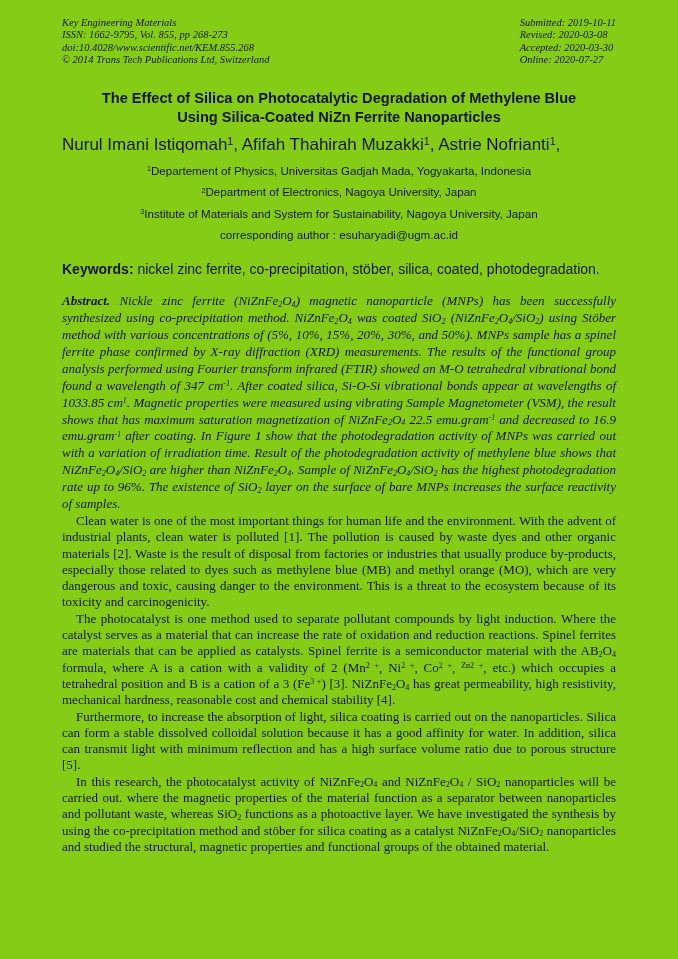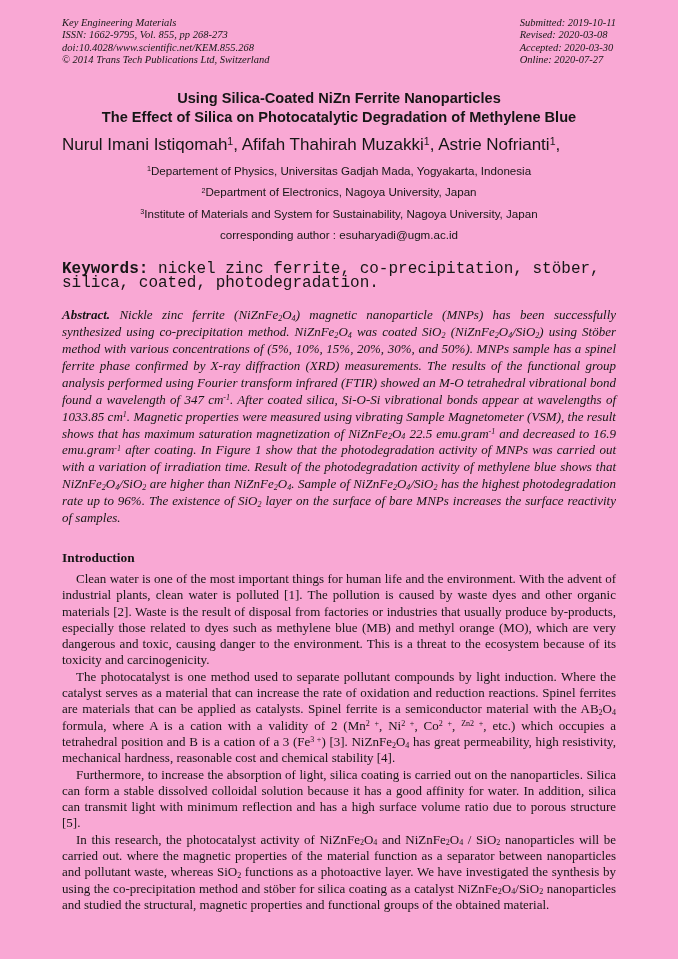--- a/index.html
+++ b/index.html
@@ -1,20 +1,20 @@
 <!DOCTYPE html>
 <html><head>
 <meta charset="utf-8">
 <style>
   html, body { margin: 0; padding: 0; background: #e8e8e8; }
   .page {
     width: 678px;
     height: 959px;
     margin: 0 auto;
-    background: #f9a8d4;
+    background: #84cc16;
     color: #161616;
     position: relative;
     box-sizing: border-box;
     padding: 17px 62px 0 62px;
     font-family: "Liberation Serif", "DejaVu Serif", serif;
     overflow: hidden;
   }
   
   .masthead {
     display: flex;
@@ -42,22 +42,22 @@
     margin-top: 7px;
   }
   .affil-line {
     font-family: "Liberation Sans", "DejaVu Sans", sans-serif;
     font-size: 11.6px;
     text-align: center;
     margin-top: 8.5px;
     line-height: 13px;
   }
   .keywords {
-    font-family: Liberation Mono, monospace;
-    font-size: 16px;
+    font-family: Liberation Sans, sans-serif;
+    font-size: 14px;
     margin-top: 21px;
     line-height: 14px;
   }
   .keywords b { font-weight: bold; }
 
   
   .abstract {
     font-size: 13px;
     line-height: 16.9px;
     text-align: justify;
@@ -96,39 +96,38 @@
     </div>
     <div class="mast-right">
       <div>Submitted: 2019-10-11</div>
       <div>Revised: 2020-03-08</div>
       <div>Accepted: 2020-03-30</div>
       <div>Online: 2020-07-27</div>
     </div>
   </div>
 
   <h1 class="title">
+    <span style="display:block">The Effect of Silica on Photocatalytic Degradation of Methylene Blue</span>
     <span style="display:block">Using Silica-Coated NiZn Ferrite Nanoparticles</span>
-    <span style="display:block">The Effect of Silica on Photocatalytic Degradation of Methylene Blue</span>
   </h1>
 
   <div class="authors">
     <div>Nurul Imani Istiqomah<sup>1</sup>, Afifah Thahirah Muzakki<sup>1</sup>, Astrie Nofrianti<sup>1</sup>,</div>
   </div>
 
   <div style="margin-top:8px">
     <div class="affil-line"><sup>1</sup>Departement of Physics, Universitas Gadjah Mada, Yogyakarta, Indonesia</div>
     <div class="affil-line"><sup>2</sup>Department of Electronics, Nagoya University, Japan</div>
     <div class="affil-line"><sup>3</sup>Institute of Materials and System for Sustainability, Nagoya University, Japan</div>
     <div class="affil-line">corresponding author : esuharyadi@ugm.ac.id</div>
   </div>
 
   <p class="keywords"><b>Keywords:</b> <span>nickel zinc ferrite, co-precipitation, stöber, silica, coated, photodegradation.</span></p>
 
   <p class="abstract"><b>Abstract.</b> <span>Nickle zinc ferrite (NiZnFe<sub>2</sub>O<sub>4</sub>) magnetic nanoparticle (MNPs) has been successfully synthesized using co-precipitation method. NiZnFe<sub>2</sub>O<sub>4</sub> was coated SiO<sub>2</sub> (NiZnFe<sub>2</sub>O<sub>4</sub>/SiO<sub>2</sub>) using Stöber method with various concentrations of (5%, 10%, 15%, 20%, 30%, and 50%). MNPs sample has a spinel ferrite phase confirmed by X-ray diffraction (XRD) measurements. The results of the functional group analysis performed using Fourier transform infrared (FTIR) showed an M-O tetrahedral vibrational bond found a wavelength of 347 cm<sup>-1</sup>. After coated silica, Si-O-Si vibrational bonds appear at wavelengths of 1033.85 cm<sup>1</sup>. Magnetic properties were measured using vibrating Sample Magnetometer (VSM), the result shows that has maximum saturation magnetization of NiZnFe<sub>2</sub>O<sub>4</sub> 22.5 emu.gram<sup>-1</sup> and decreased to 16.9 emu.gram<sup>-1</sup> after coating. In Figure 1 show that the photodegradation activity of MNPs was carried out with a variation of irradiation time. Result of the photodegradation activity of methylene blue shows that NiZnFe<sub>2</sub>O<sub>4</sub>/SiO<sub>2</sub> are higher than NiZnFe<sub>2</sub>O<sub>4</sub>. Sample of NiZnFe<sub>2</sub>O<sub>4</sub>/SiO<sub>2</sub> has the highest photodegradation rate up to 96%. The existence of SiO<sub>2</sub> layer on the surface of bare MNPs increases the surface reactivity of samples.</span></p>
 
-  <h2 class="section-heading">Introduction</h2>
 
   <p class="body-par">Clean water is one of the most important things for human life and the environment. With the advent of industrial plants, clean water is polluted [1]. The pollution is caused by waste dyes and other organic materials [2]. Waste is the result of disposal from factories or industries that usually produce by-products, especially those related to dyes such as methylene blue (MB) and methyl orange (MO), which are very dangerous and toxic, causing danger to the environment. This is a threat to the ecosystem because of its toxicity and carcinogenicity.</p>
   <p class="body-par">The photocatalyst is one method used to separate pollutant compounds by light induction. Where the catalyst serves as a material that can increase the rate of oxidation and reduction reactions. Spinel ferrites are materials that can be applied as catalysts. Spinel ferrite is a semiconductor material with the AB<sub>2</sub>O<sub>4</sub> formula, where A is a cation with a validity of 2 (Mn<sup>2 +</sup>, Ni<sup>2 +</sup>, Co<sup>2 +</sup>, <sup>Zn2 +</sup>, etc.) which occupies a tetrahedral position and B is a cation of a 3 (Fe<sup>3 +</sup>) [3]. NiZnFe<sub>2</sub>O<sub>4</sub> has great permeability, high resistivity, mechanical hardness, reasonable cost and chemical stability [4].</p>
   <p class="body-par">Furthermore, to increase the absorption of light, silica coating is carried out on the nanoparticles. Silica can form a stable dissolved colloidal solution because it has a good affinity for water. In addition, silica can transmit light with minimum reflection and has a high surface volume ratio due to porous structure [5].</p>
   <p class="body-par">In this research, the photocatalyst activity of NiZnFe<sub>2</sub>O<sub>4</sub> and NiZnFe<sub>2</sub>O<sub>4</sub> / SiO<sub>2</sub> nanoparticles will be carried out. where the magnetic properties of the material function as a separator between nanoparticles and pollutant waste, whereas SiO<sub>2</sub> functions as a photoactive layer. We have investigated the synthesis by using the co-precipitation method and stöber for silica coating as a catalyst NiZnFe<sub>2</sub>O<sub>4</sub>/SiO<sub>2</sub> nanoparticles and studied the structural, magnetic properties and functional groups of the obtained material.</p>
 
 </div>
 
 </body></html>

